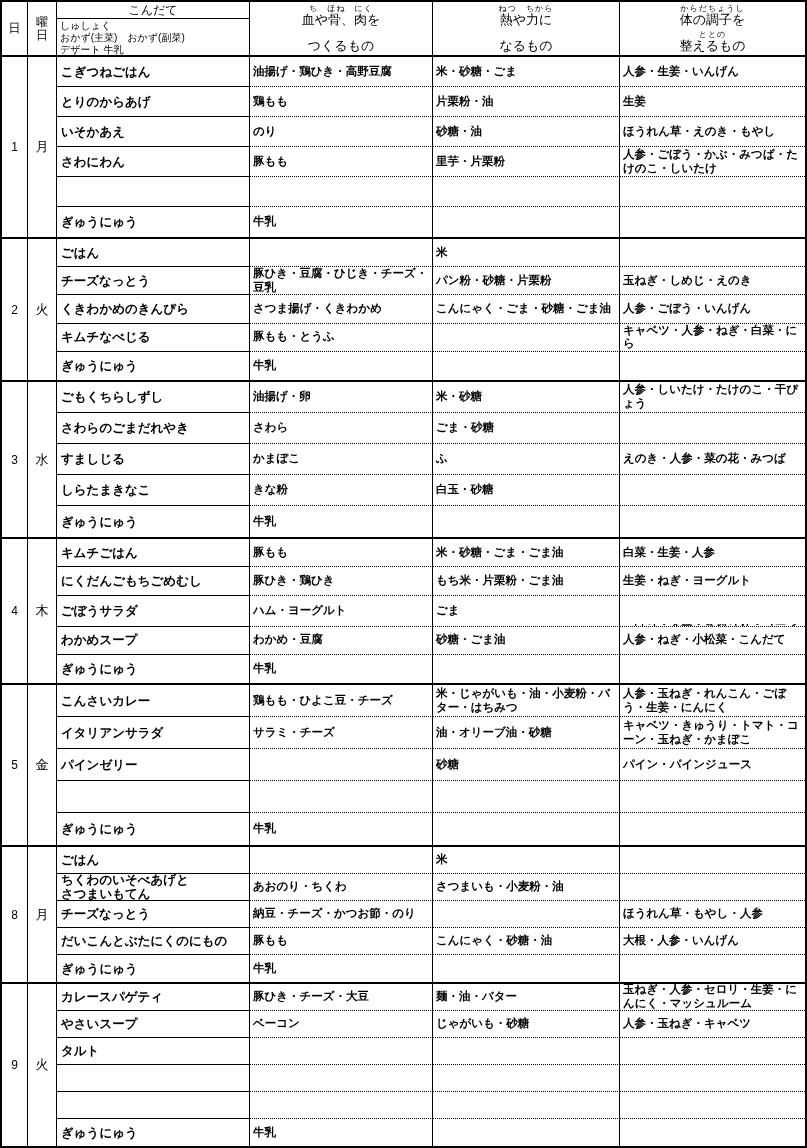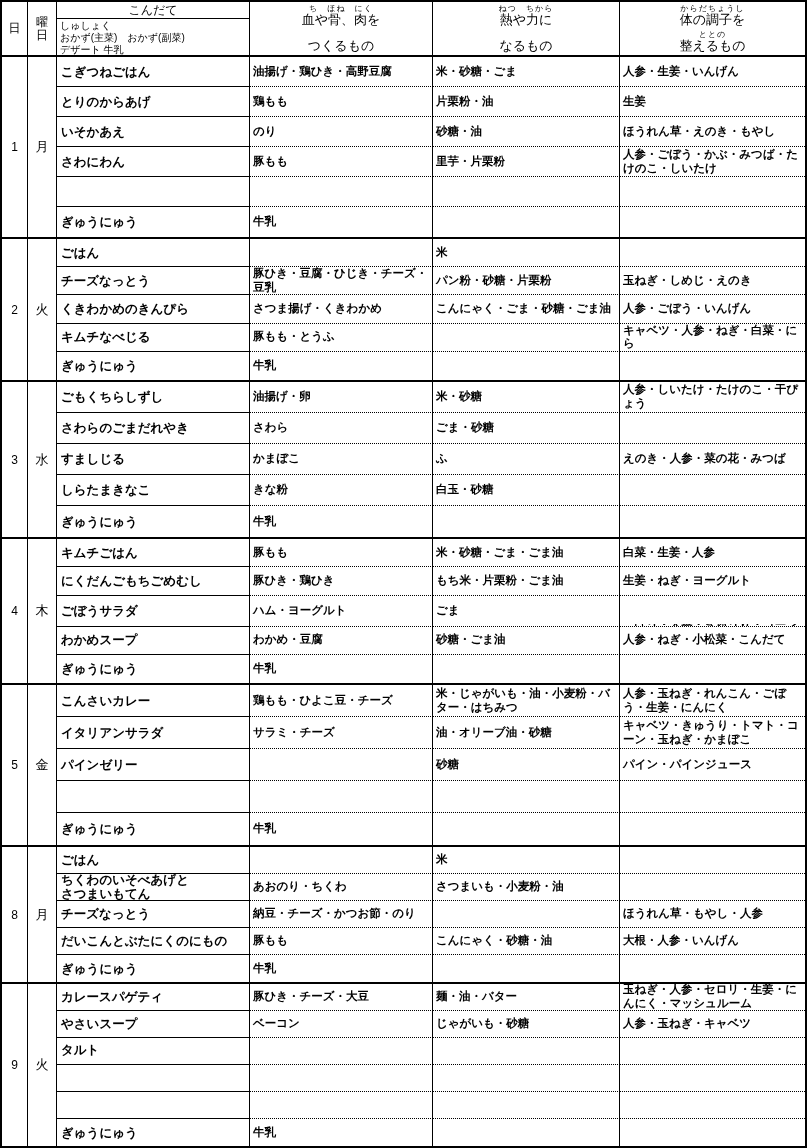--- a/index.html
+++ b/index.html
@@ -254,21 +254,21 @@
         <div class="cell day-cell" style="grid-area: 1 / 1 / span 6;">9</div>
         <div class="cell weekday-cell" style="grid-area: 1 / 2 / span 6;">火</div>
         <div class="cell menu-cell" style="grid-area: 1 / 3;">カレースパゲティ</div>
         <div class="cell nut-cell" style="grid-area: 1 / 4;">豚ひき・チーズ・大豆</div>
         <div class="cell nut-cell" style="grid-area: 1 / 5;">麺・油・バター</div>
         <div class="cell nut-cell lastcol" style="grid-area: 1 / 6;">玉ねぎ・人参・セロリ・生姜・にんにく・マッシュルーム</div>
         <div class="cell menu-cell" style="grid-area: 2 / 3;">やさいスープ</div>
         <div class="cell nut-cell" style="grid-area: 2 / 4;">ベーコン</div>
         <div class="cell nut-cell" style="grid-area: 2 / 5;">じゃがいも・砂糖</div>
         <div class="cell nut-cell lastcol" style="grid-area: 2 / 6;">人参・玉ねぎ・キャベツ</div>
-        <div class="cell menu-cell" style="grid-area: 3 / 3; font-family: Liberation Mono, monospace;">タルト</div>
+        <div class="cell menu-cell" style="grid-area: 3 / 3;">タルト</div>
         <div class="cell nut-cell" style="grid-area: 3 / 4;"></div>
         <div class="cell nut-cell" style="grid-area: 3 / 5;"></div>
         <div class="cell nut-cell lastcol" style="grid-area: 3 / 6;"></div>
         <div class="cell menu-cell" style="grid-area: 4 / 3;"></div>
         <div class="cell nut-cell" style="grid-area: 4 / 4;"></div>
         <div class="cell nut-cell" style="grid-area: 4 / 5;"></div>
         <div class="cell nut-cell lastcol" style="grid-area: 4 / 6;"></div>
         <div class="cell menu-cell" style="grid-area: 5 / 3;"></div>
         <div class="cell nut-cell" style="grid-area: 5 / 4;"></div>
         <div class="cell nut-cell" style="grid-area: 5 / 5;"></div>

